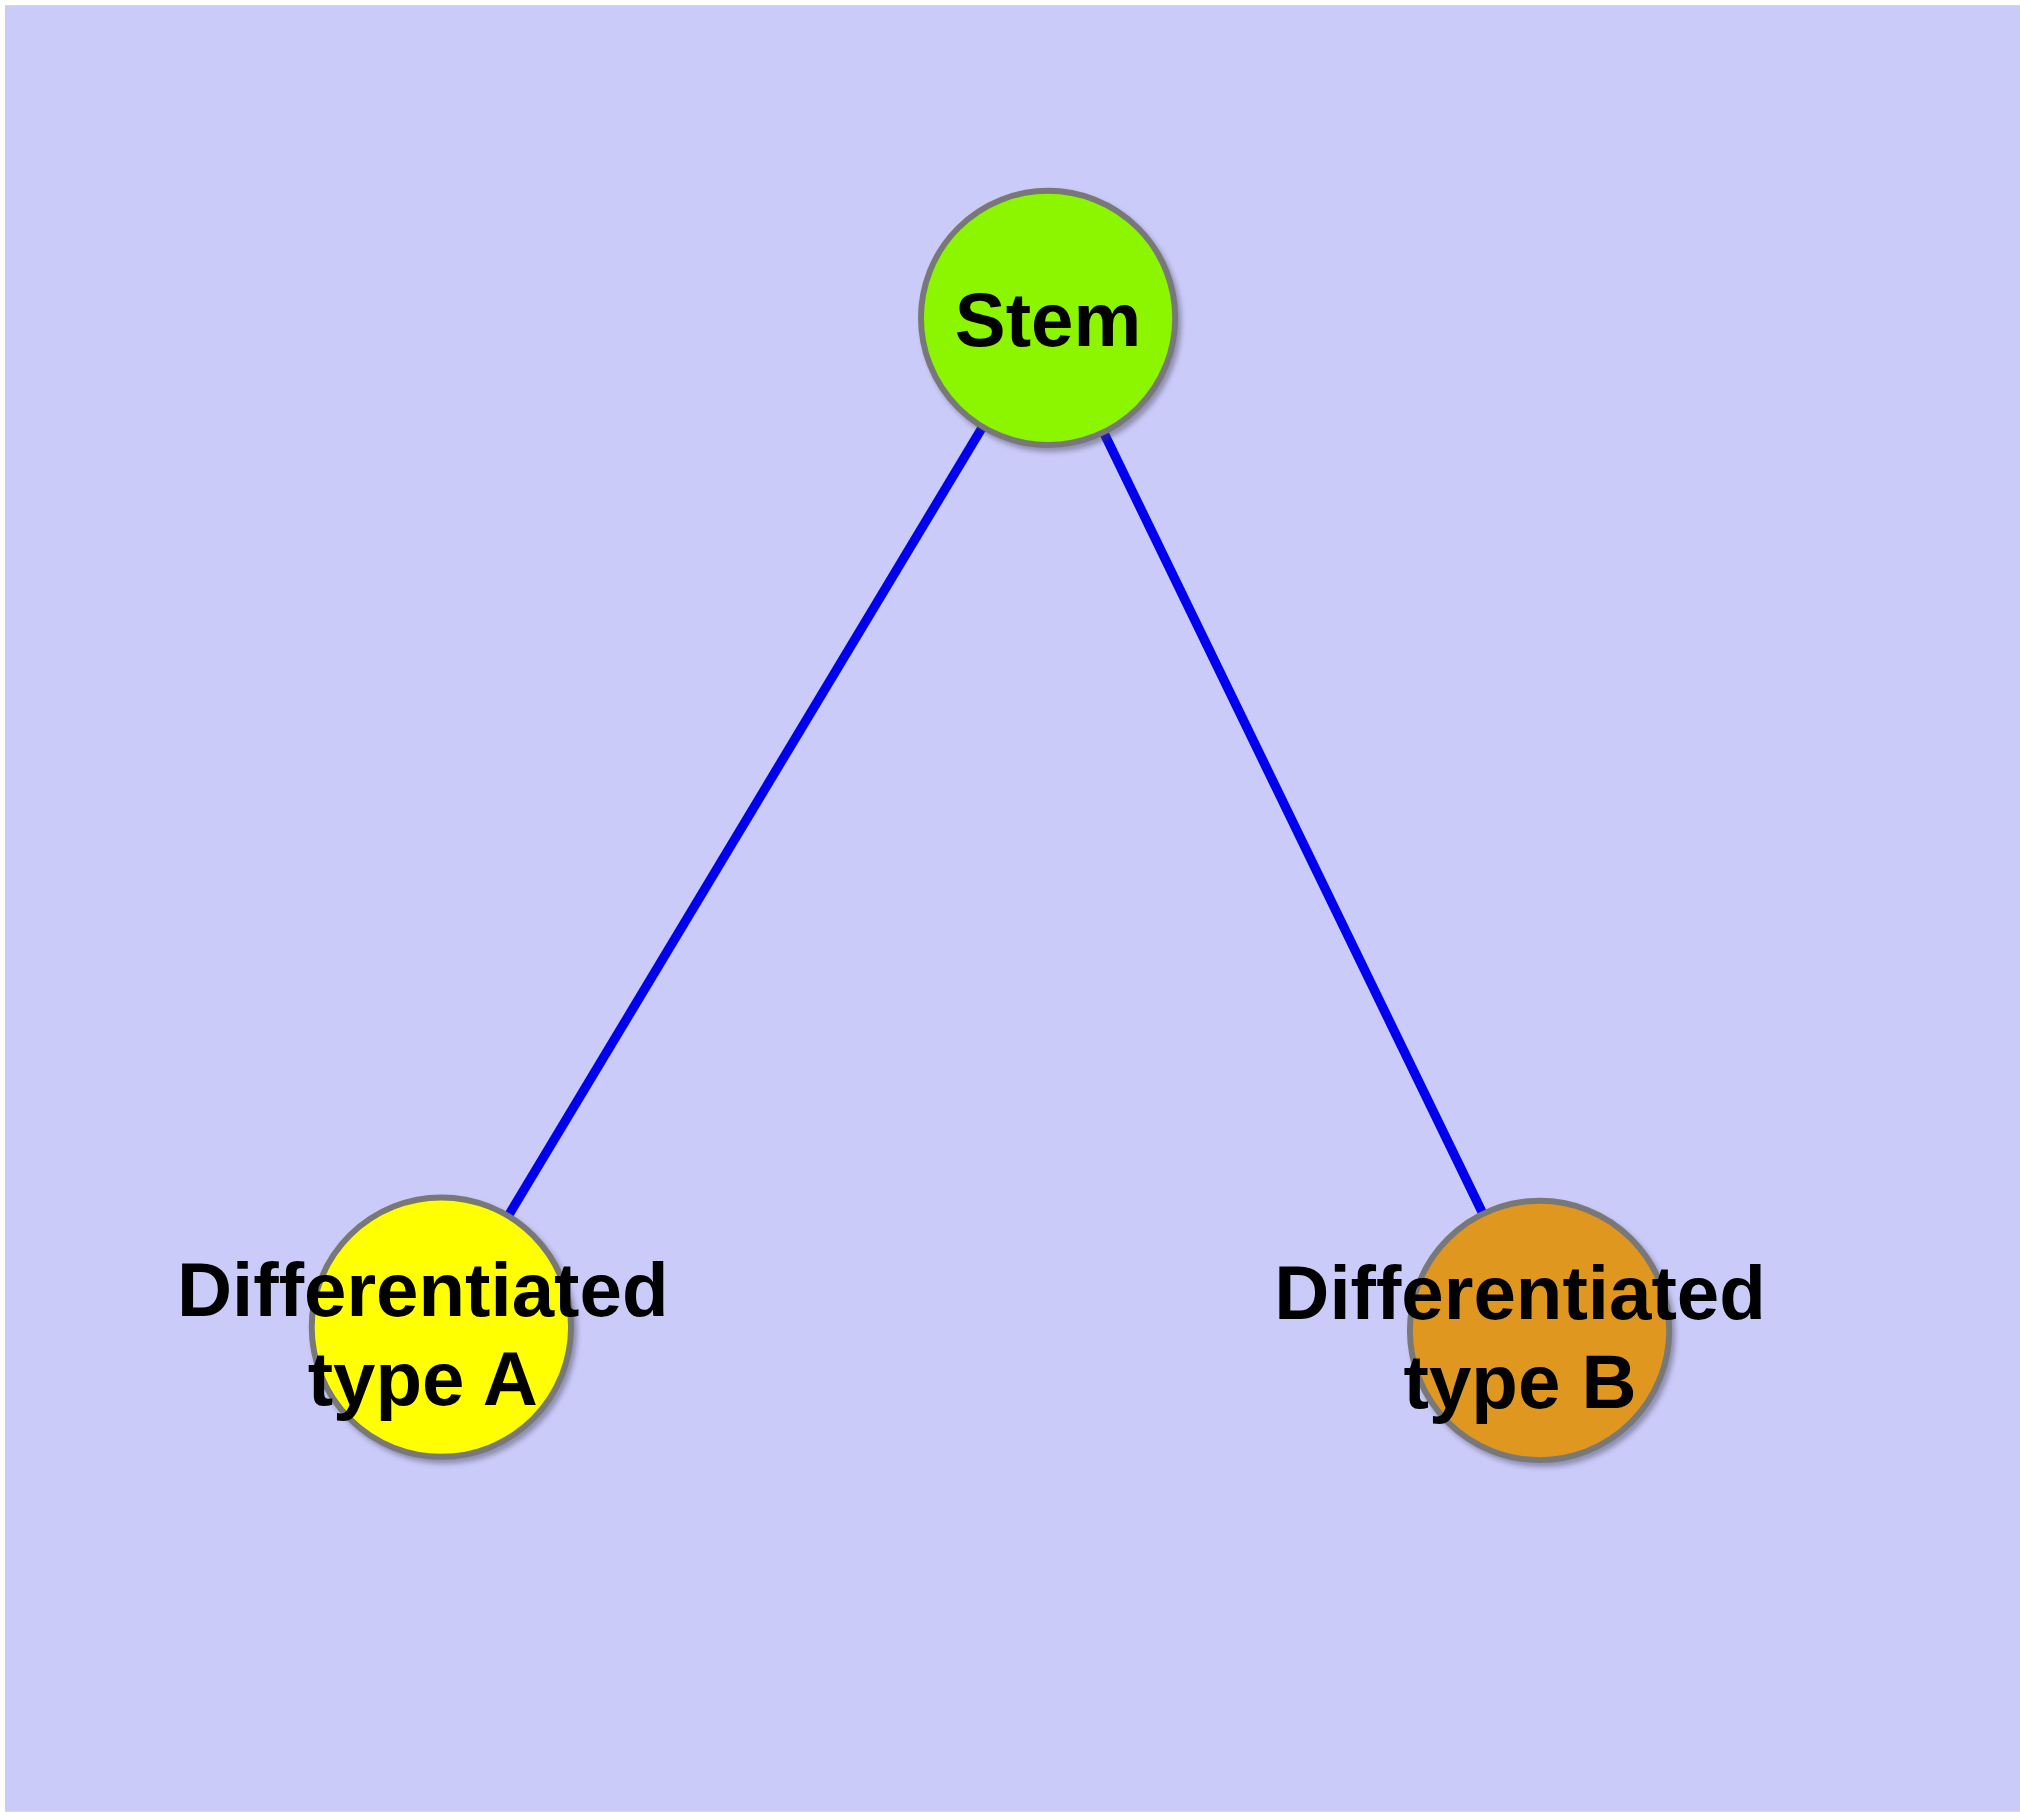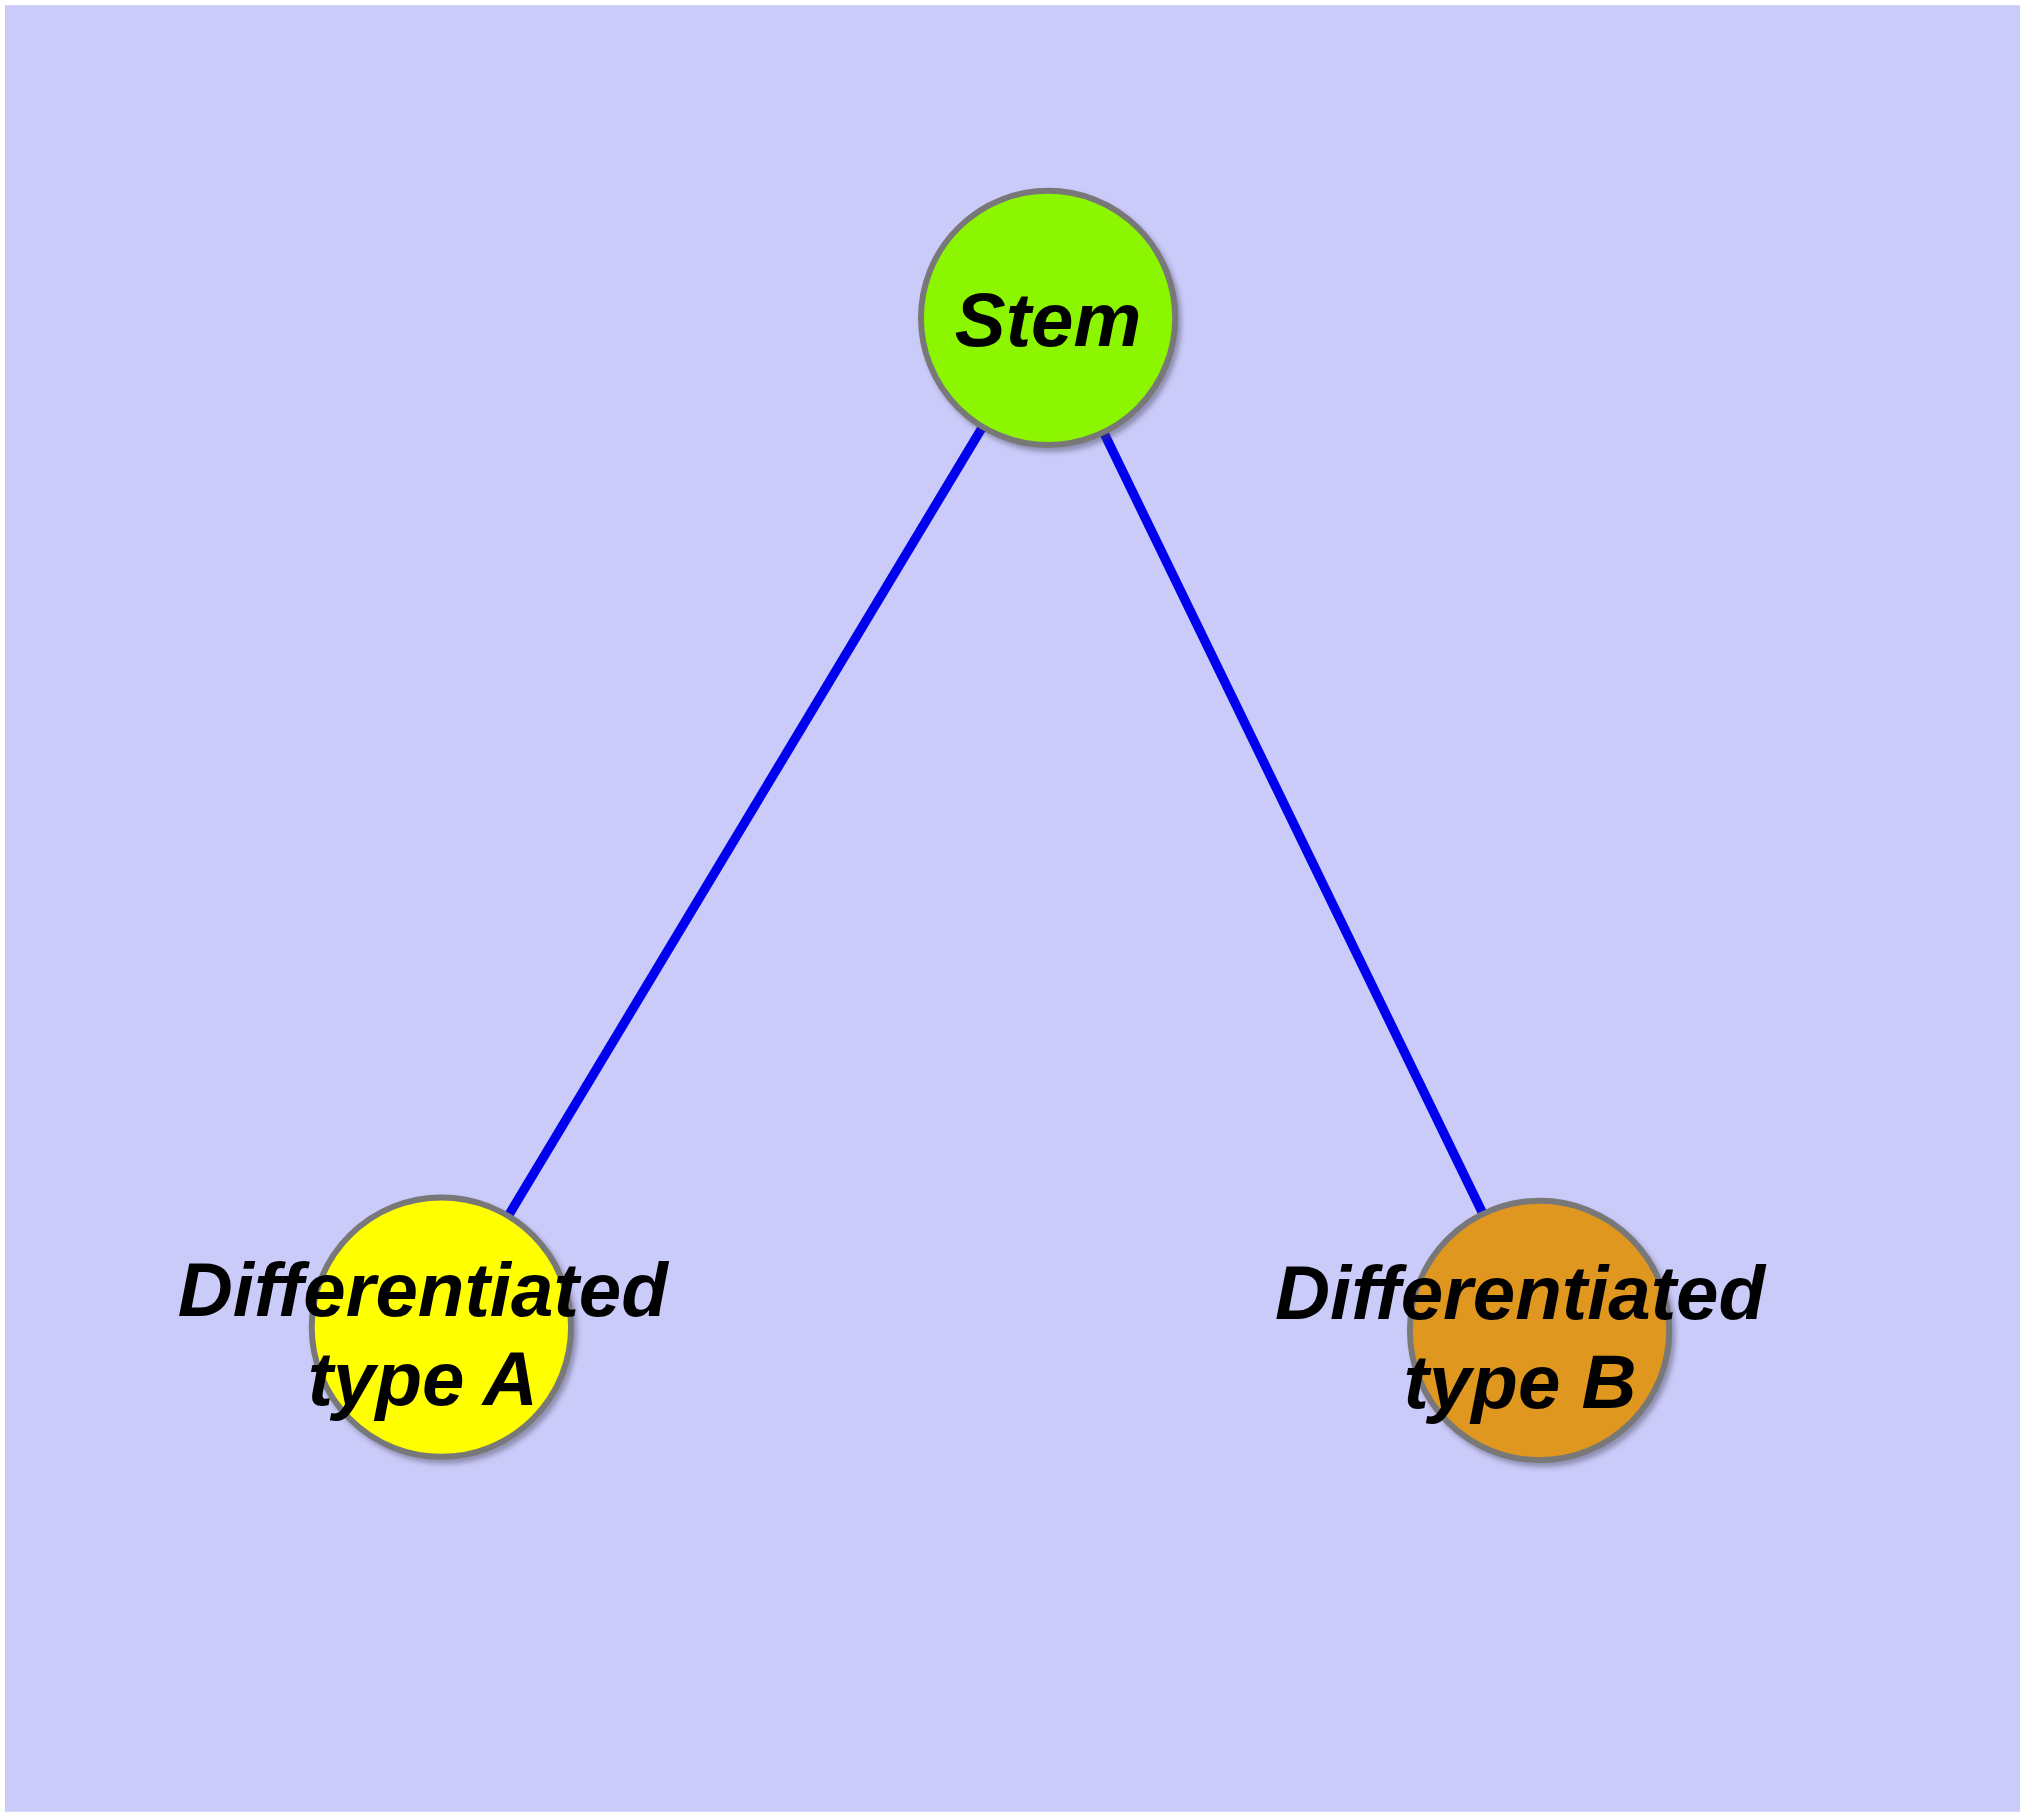--- a/index.html
+++ b/index.html
@@ -9,21 +9,20 @@
     width: 2021px;
     height: 1812px;
     overflow: hidden;
   }
   .stage {
     position: absolute;
     top: 0;
     left: 0;
     width: 2021px;
     height: 1812px;
-    font-style: italic;
   }
   svg.diagram {
     position: absolute;
     top: 5.1px;
     left: 5.1px;
     display: block;
   }
   .node-circle {
     filter: drop-shadow(4px 5px 3px rgba(70,70,90,0.45));
   }

